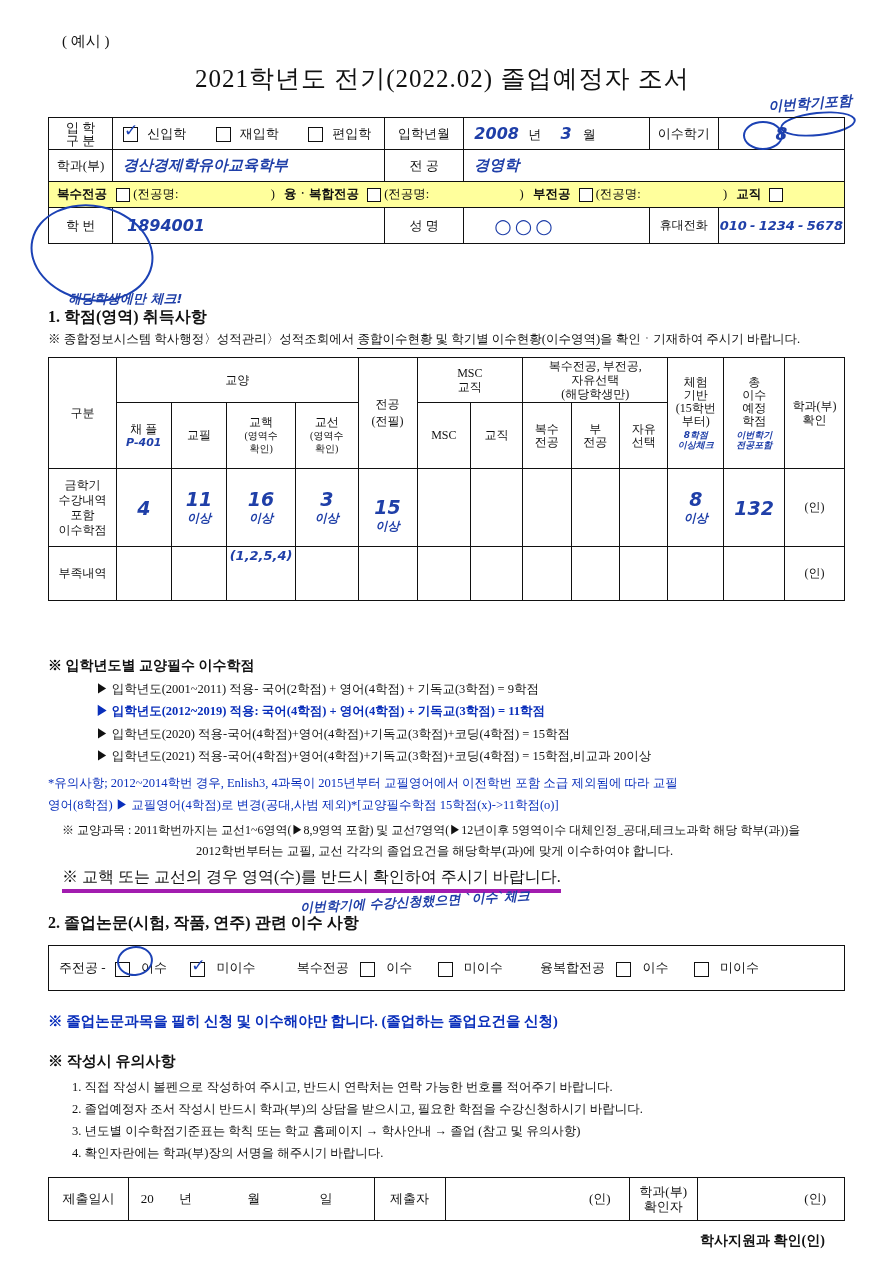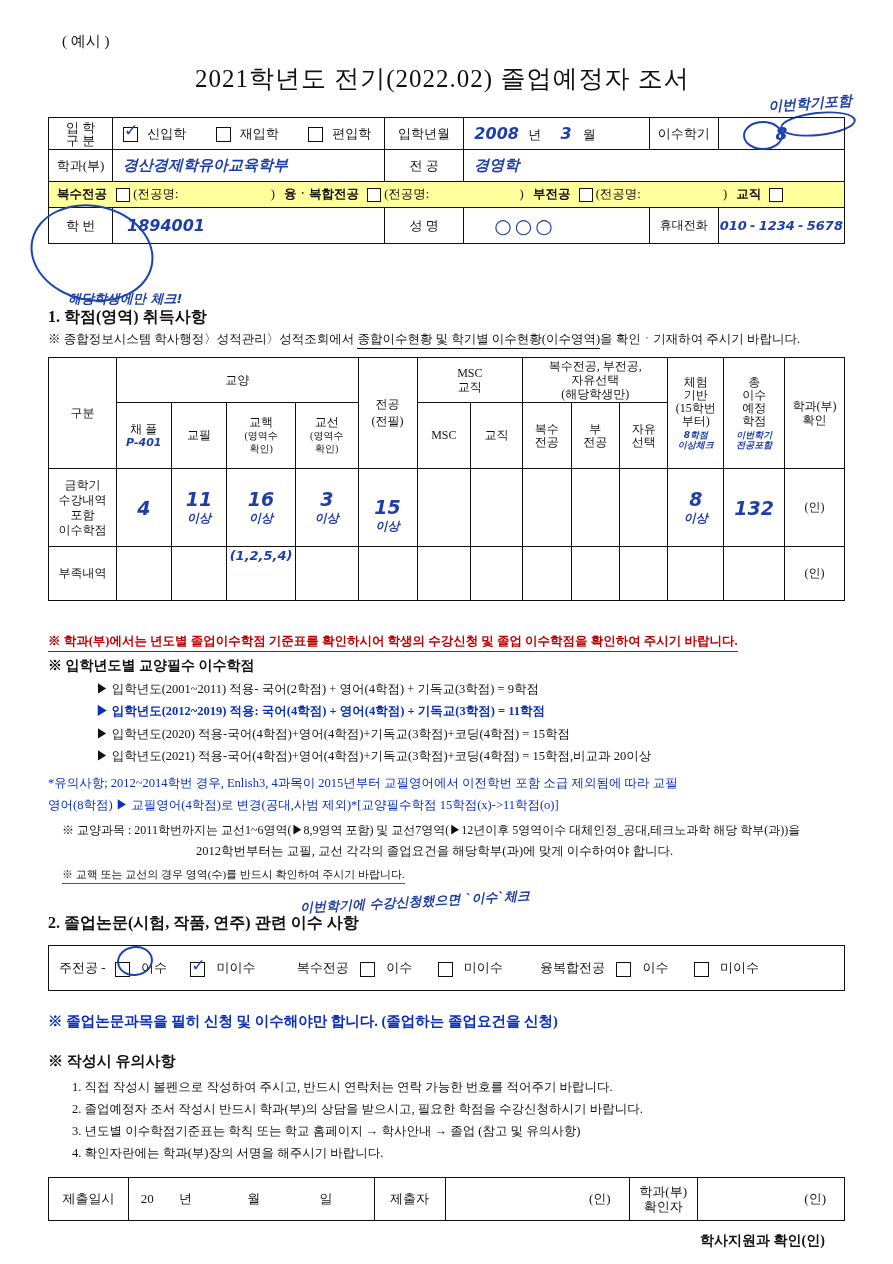--- a/index.html
+++ b/index.html
@@ -282,35 +282,34 @@
       <td class="center"></td>
       <td class="center"></td>
       <td class="center"></td>
       <td class="center"></td>
       <td class="center"></td>
       <td class="center">(인)</td>
     </tr>
   </tbody>
     </table>
 
-  <div class="abs red bold" style="left:48px;top:633px;font-size:12.5px;border-bottom:1px solid #c00000;padding-bottom:1px;">※ 학과(부)에서는 년도별 졸업이수학점 기준표를 확인하시어 학생의 수강신청 및 졸업 이수학점을 확인하여 주시기 바랍니다.</div>
 
   <div class="abs bold" style="left:48px;top:657px;font-size:14px;">※  입학년도별 교양필수 이수학점</div>
 
   <div class="abs" style="left:96px;top:681px;font-size:12.5px;">▶ 입학년도(2001~2011) 적용- 국어(2학점) + 영어(4학점) + 기독교(3학점) = 9학점</div>
   <div class="abs blue bold" style="left:96px;top:703px;font-size:12.5px;">▶ 입학년도(2012~2019) 적용: 국어(4학점) + 영어(4학점) + 기독교(3학점) = 11학점</div>
   <div class="abs" style="left:96px;top:726px;font-size:12.5px;">▶ 입학년도(2020) 적용-국어(4학점)+영어(4학점)+기독교(3학점)+코딩(4학점) = 15학점</div>
   <div class="abs" style="left:96px;top:748px;font-size:12.5px;">▶ 입학년도(2021) 적용-국어(4학점)+영어(4학점)+기독교(3학점)+코딩(4학점) = 15학점,비교과 20이상</div>
 
   <div class="abs blue" style="left:48px;top:775px;font-size:12.5px;">*유의사항; 2012~2014학번 경우, Enlish3, 4과목이 2015년부터 교필영어에서 이전학번 포함 소급 제외됨에 따라 교필</div>
   <div class="abs blue" style="left:48px;top:797px;font-size:12.5px;">영어(8학점) ▶ 교필영어(4학점)로 변경(공대,사범 제외)*[교양필수학점 15학점(x)-&gt;11학점(o)]</div>
 
   <div class="abs" style="left:62px;top:822px;font-size:12px;">※  교양과목 : 2011학번까지는 교선1~6영역(▶8,9영역 포함) 및 교선7영역(▶12년이후 5영역이수 대체인정_공대,테크노과학 해당 학부(과))을</div>
   <div class="abs" style="left:196px;top:843px;font-size:12.5px;">2012학번부터는 교필, 교선 각각의 졸업요건을 해당학부(과)에 맞게 이수하여야 합니다.</div>
-  <div class="abs" style="left:62px;top:867px;font-size:11px;border-bottom:1px solid #a21caf;padding-bottom:1px;">※  교핵 또는 교선의 경우 영역(수)를 반드시 확인하여 주시기 바랍니다.</div>
+  <div class="abs" style="left:62px;top:867px;font-size:16px;border-bottom:4px solid #a21caf;padding-bottom:1px;">※  교핵 또는 교선의 경우 영역(수)를 반드시 확인하여 주시기 바랍니다.</div>
 
   <div class="abs hand" style="left:300px;top:893px;font-size:13px;transform:rotate(-3deg);">이번학기에 수강신청했으면 `이수`체크</div>
 
   <div class="abs bold" style="left:48px;top:913px;font-size:16px;">2. 졸업논문(시험, 작품, 연주) 관련 이수 사항</div>
 
   <table class="abs" style="left:48px;top:945px;width:797px;height:46px;font-size:13px;">
     <tbody>
         <tr>
       <td style="padding-left:10px;">
         <span>주전공 -</span>

